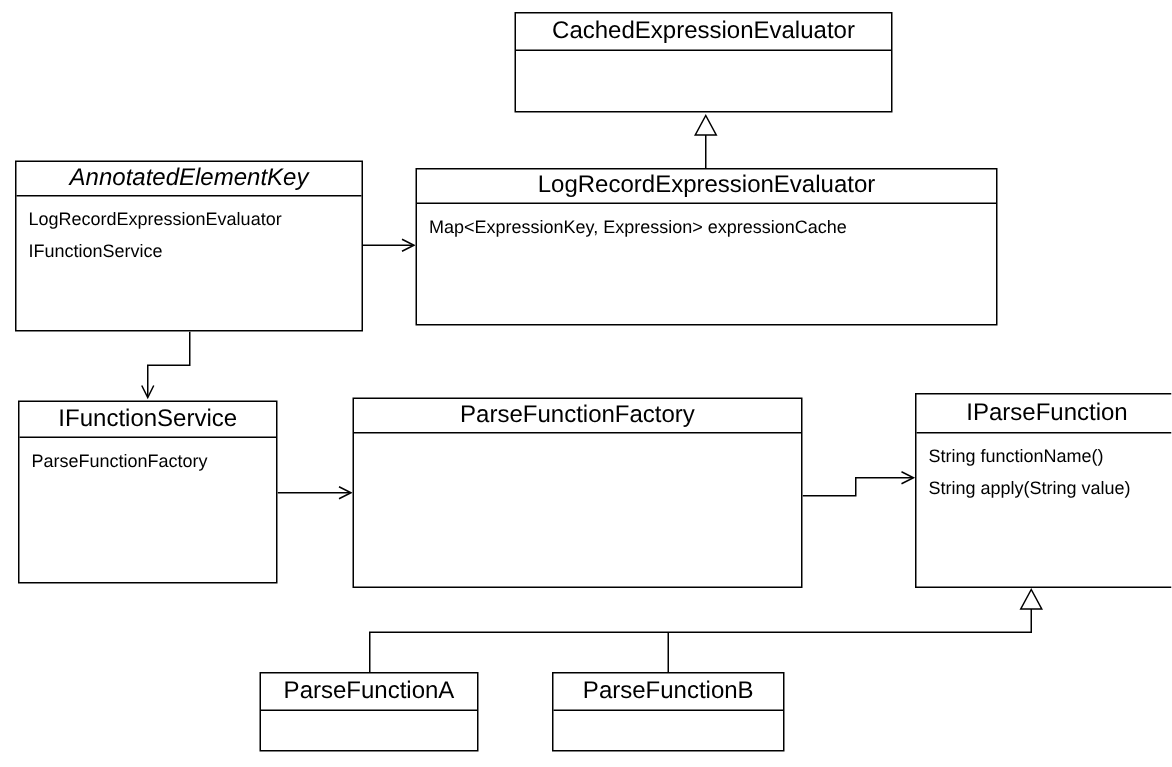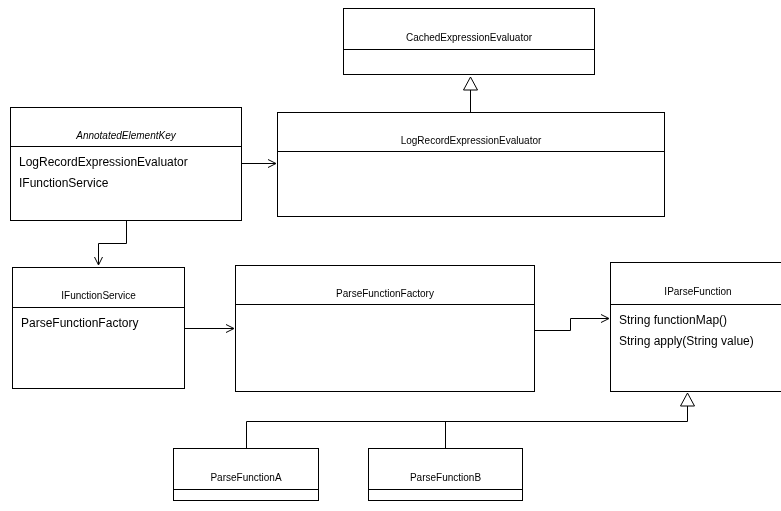--- a/index.html
+++ b/index.html
@@ -29,24 +29,23 @@
     box-sizing: border-box;
     background: #ffffff;
     border: 1px solid #000000;
   }
   .uml-title {
     box-sizing: border-box;
     border-bottom: 1px solid #000000;
     display: flex;
     align-items: center;
     justify-content: center;
-    font-size: 10px;
+    font-size: 16px;
     white-space: nowrap;
     overflow: hidden;
-    margin-top: 16px;
   }
   .uml-title.abstract {
     font-style: italic;
   }
   .uml-body {
     box-sizing: border-box;
     padding: 5px 8px;
     font-size: 12px;
   }
   .uml-member {
@@ -121,38 +120,39 @@
     <div class="uml-title abstract">AnnotatedElementKey</div>
     <div class="uml-body">
       <div class="uml-member">LogRecordExpressionEvaluator</div>
       <div class="uml-member">IFunctionService</div>
     </div>
   </div>
 
   <div class="uml-class" id="box-evaluator">
     <div class="uml-title">LogRecordExpressionEvaluator</div>
     <div class="uml-body">
+      <div class="uml-member">Map&lt;ExpressionKey, Expression&gt; expressionCache</div>
     </div>
   </div>
 
   <div class="uml-class" id="box-funcservice">
     <div class="uml-title">IFunctionService</div>
     <div class="uml-body">
       <div class="uml-member">ParseFunctionFactory</div>
     </div>
   </div>
 
   <div class="uml-class" id="box-factory">
     <div class="uml-title">ParseFunctionFactory</div>
   </div>
 
   <div class="uml-class" id="box-iparsefunction">
     <div class="uml-title">IParseFunction</div>
     <div class="uml-body">
-      <div class="uml-member">String functionMap()</div>
+      <div class="uml-member">String functionName()</div>
       <div class="uml-member">String apply(String value)</div>
     </div>
   </div>
 
   <div class="uml-class" id="box-parseb">
     <div class="uml-title">ParseFunctionB</div>
     <div class="uml-body"></div>
   </div>
 
   <div class="uml-class" id="box-parsea">

